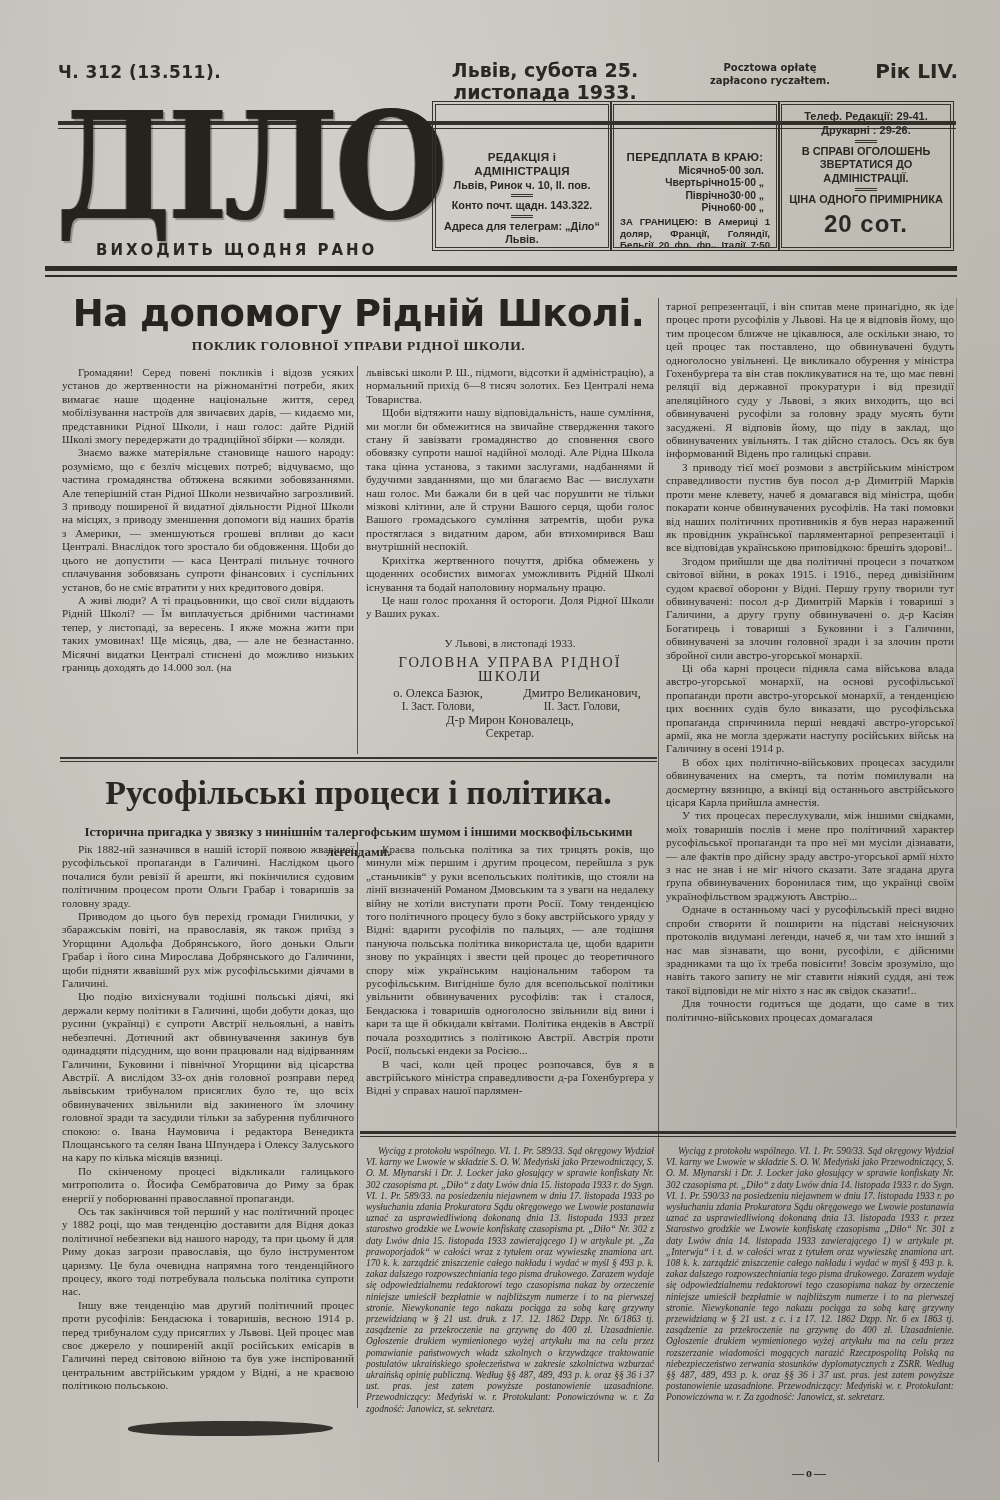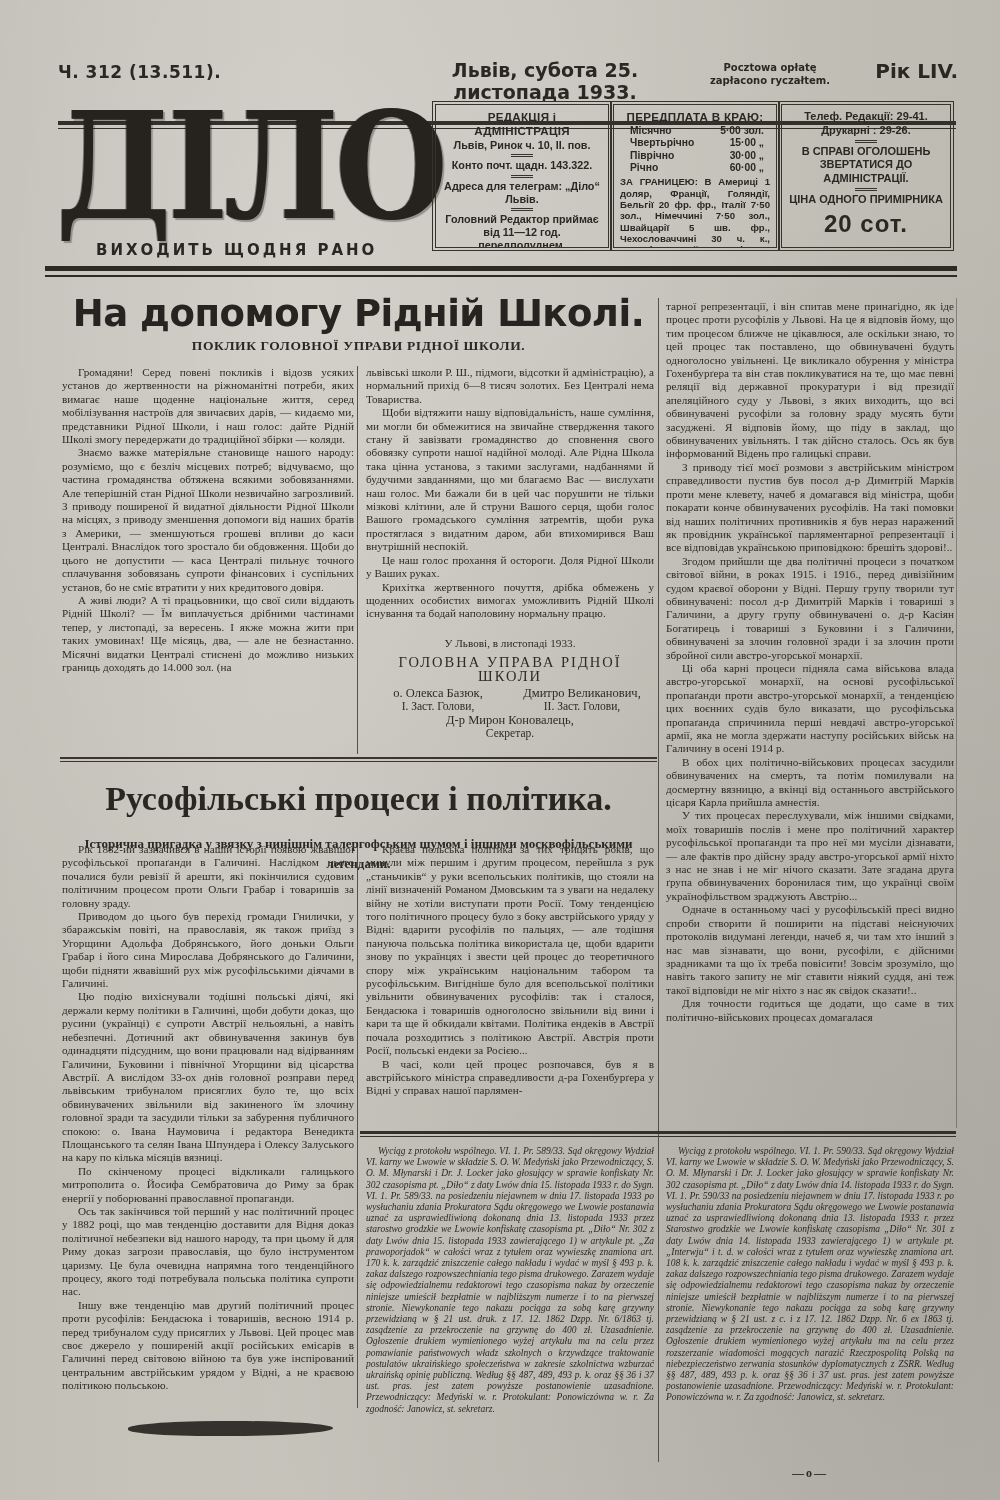--- a/index.html
+++ b/index.html
@@ -30,41 +30,41 @@
   .tagline{left:96px;top:241px;width:300px;
     font-family:"DejaVu Sans",sans-serif;font-weight:bold;font-size:15px;letter-spacing:3px;color:#2a2722;}
   
   .boxes{left:432px;top:101px;width:526px;height:150px;display:flex;}
   .ibox{border:4px double #36332c;height:100%;box-sizing:border-box;padding:5px 6px;
     font-family:"Liberation Sans",sans-serif;font-weight:bold;color:#2b2823;overflow:hidden;}
   .ibox + .ibox{margin-left:-2px;}
   .ibox1{width:180px;font-size:10.8px;line-height:1.22;}
   .ibox2{width:170px;font-size:10.3px;line-height:1.2;}
   .ibox3{width:176px;font-size:11px;line-height:1.25;text-align:center;}
-  .ibox .bt{text-align:center;font-size:11.6px;letter-spacing:.3px;margin-bottom:1px;}
+  .ibox .bt{text-align:center;font-size:11.6px;letter-spacing:.3px;margin-bottom:1px;margin-top:40px;}
   .ibox .ln{text-align:center;}
   .sep{width:22px;height:0;margin:2px auto;border-top:3px double #36332c;}
-  .raterow{display:flex;justify-content:space-between;padding:0 6px 0 10px;}
+  .raterow{display:flex;justify-content:flex-end;padding:0 6px 0 10px;}
   .abroad{font-size:9.6px;line-height:1.18;text-align:justify;margin-top:2px;}
   .price-val{font-size:24px;letter-spacing:1px;margin-top:2px;}
   .rule-b{left:45px;top:266px;width:912px;height:4px;border-top:5px solid #2e2b25;border-bottom:2px solid #2e2b25;}
   
   .vr{width:0;border-left:1px solid #55514a;}
   .vr-ab1{left:357px;top:366px;height:388px;}
   .vr-ab2{left:357px;top:842px;height:566px;}
   .vr-bc{left:658px;top:298px;height:1164px;}
   .vr-edge{left:956px;top:298px;height:830px;opacity:.55;}
   .div-a1{left:60px;top:757px;width:597px;height:2px;border-top:2px solid #3a362f;border-bottom:1px solid #3a362f;}
   .div-bc{left:360px;top:1131px;width:596px;height:2px;border-top:3px solid #33302a;border-bottom:1px solid #33302a;}
   
   .a1head{left:60px;top:292px;width:597px;text-align:center;}
   .a1head h1{margin:0;font-family:"DejaVu Sans",sans-serif;font-weight:bold;font-size:37px;letter-spacing:-.5px;white-space:nowrap;color:#262320;}
   .a1sub{font-family:"Liberation Serif",serif;font-weight:bold;font-size:13.5px;letter-spacing:.6px;margin-top:3px;}
   .a2head{left:60px;top:764px;width:597px;text-align:center;}
-  .a2head h2{margin:16px;font-family:"Liberation Serif",serif;font-weight:600;font-size:34px;white-space:nowrap;color:#2a2722;}
+  .a2head h2{margin:10px;font-family:"Liberation Serif",serif;font-weight:600;font-size:34px;white-space:nowrap;color:#2a2722;}
   .a2sub{font-weight:bold;font-size:13px;line-height:1.5;margin-top:4px;padding:0 4px;}
   
   .col{font-size:11.2px;line-height:13.4px;text-align:justify;overflow:hidden;color:#2e2b25;}
   .col .para{margin:0;text-indent:16px;}
   .col.cont .para:first-child{text-indent:0;}
   .c-a1a{left:62px;top:366px;width:292px;height:388px;}
   .c-a1b{left:366px;top:366px;width:288px;height:388px;}
   .c-a2a{left:62px;top:843px;width:292px;height:566px;}
   .c-a2b{left:366px;top:843px;width:288px;height:284px;}
   .c-a2c{left:666px;top:300px;width:288px;height:828px;}
@@ -155,22 +155,22 @@
   </div>
   <div class="abs col c-a1a">
       <p class="para">Громадяни! Серед повені покликів і відозв усяких установ до жертвенности на ріжноманітні потреби, яких вимагає наше щоденне національне життя, серед мобілізування настроїв для звичаєвих дарів, — кидаємо ми, представники Рідної Школи, і наш голос: дайте Рідній Школі змогу передержати до традиційної збірки — коляди.</p>
       <p class="para">Знаємо важке матеріяльне становище нашого народу: розуміємо, що є безліч місцевих потреб; відчуваємо, що частина громадянства обтяжена всякими зобовязаннями. Але теперішній стан Рідної Школи незвичайно загрозливий. З приводу поширеної й видатної діяльности Рідної Школи на місцях, з приводу зменшення допомоги від наших братів з Америки, — зменшуються грошеві впливи до каси Централі. Внаслідок того зростало би обдовження. Щоби до цього не допустити — каса Централі пильнує точного сплачування зобовязань супроти фінансових і суспільних установ, бо не сміє втратити у них кредитового довіря.</p>
       <p class="para">А живі люди? А ті працьовники, що свої сили віддають Рідній Школі? — Їм виплачується дрібними частинами тепер, у листопаді, за вересень. І якже можна жити при таких умовинах! Ще місяць, два, — але не безнастанно. Місячні видатки Централі стиснені до можливо низьких границь доходять до 14.000 зол. (на</p>
     </div>
   <div class="abs col cont c-a1b">
     <div class="col cont">
         <p class="para">львівські школи Р. Ш., підмоги, відсотки й адміністрацію), а нормальний прихід 6—8 тисяч золотих. Без Централі нема Товариства.</p>
         <p class="para">Щоби відтяжити нашу відповідальність, наше сумління, ми могли би обмежитися на звичайне ствердження такого стану й завізвати громадянство до сповнення свого обовязку супроти нашої надійної молоді. Але Рідна Школа така цінна установа, з такими заслугами, надбаннями й будучими завданнями, що ми благаємо Вас — вислухати наш голос. Ми бажали би в цей час порушити не тільки мізкові клітини, але й струни Вашого серця, щоби голос Вашого громадського сумління затремтів, щоби рука простяглася з видатним даром, аби втихомирився Ваш внутрішній неспокій.</p>
+        <p class="para">Крихітка жертвенного почуття, дрібка обмежень у щоденних особистих вимогах уможливить Рідній Школі існування та бодай наполовину нормальну працю.</p>
         <p class="para">Це наш голос прохання й остороги. Доля Рідної Школи у Ваших руках.</p>
-        <p class="para">Крихітка жертвенного почуття, дрібка обмежень у щоденних особистих вимогах уможливить Рідній Школі існування та бодай наполовину нормальну працю.</p>
       </div>
     <div class="date-ln">У Львові, в листопаді 1933.</div>
     <div class="sig">
       <div class="sig-h">ГОЛОВНА УПРАВА РІДНОЇ ШКОЛИ</div>
       <div class="sig-row">
         <div class="sig-col">
           <div class="sig-name">о. Олекса Базюк,</div>
           <div class="sig-role">I. Заст. Голови,</div>
         </div>
         <div class="sig-col">

